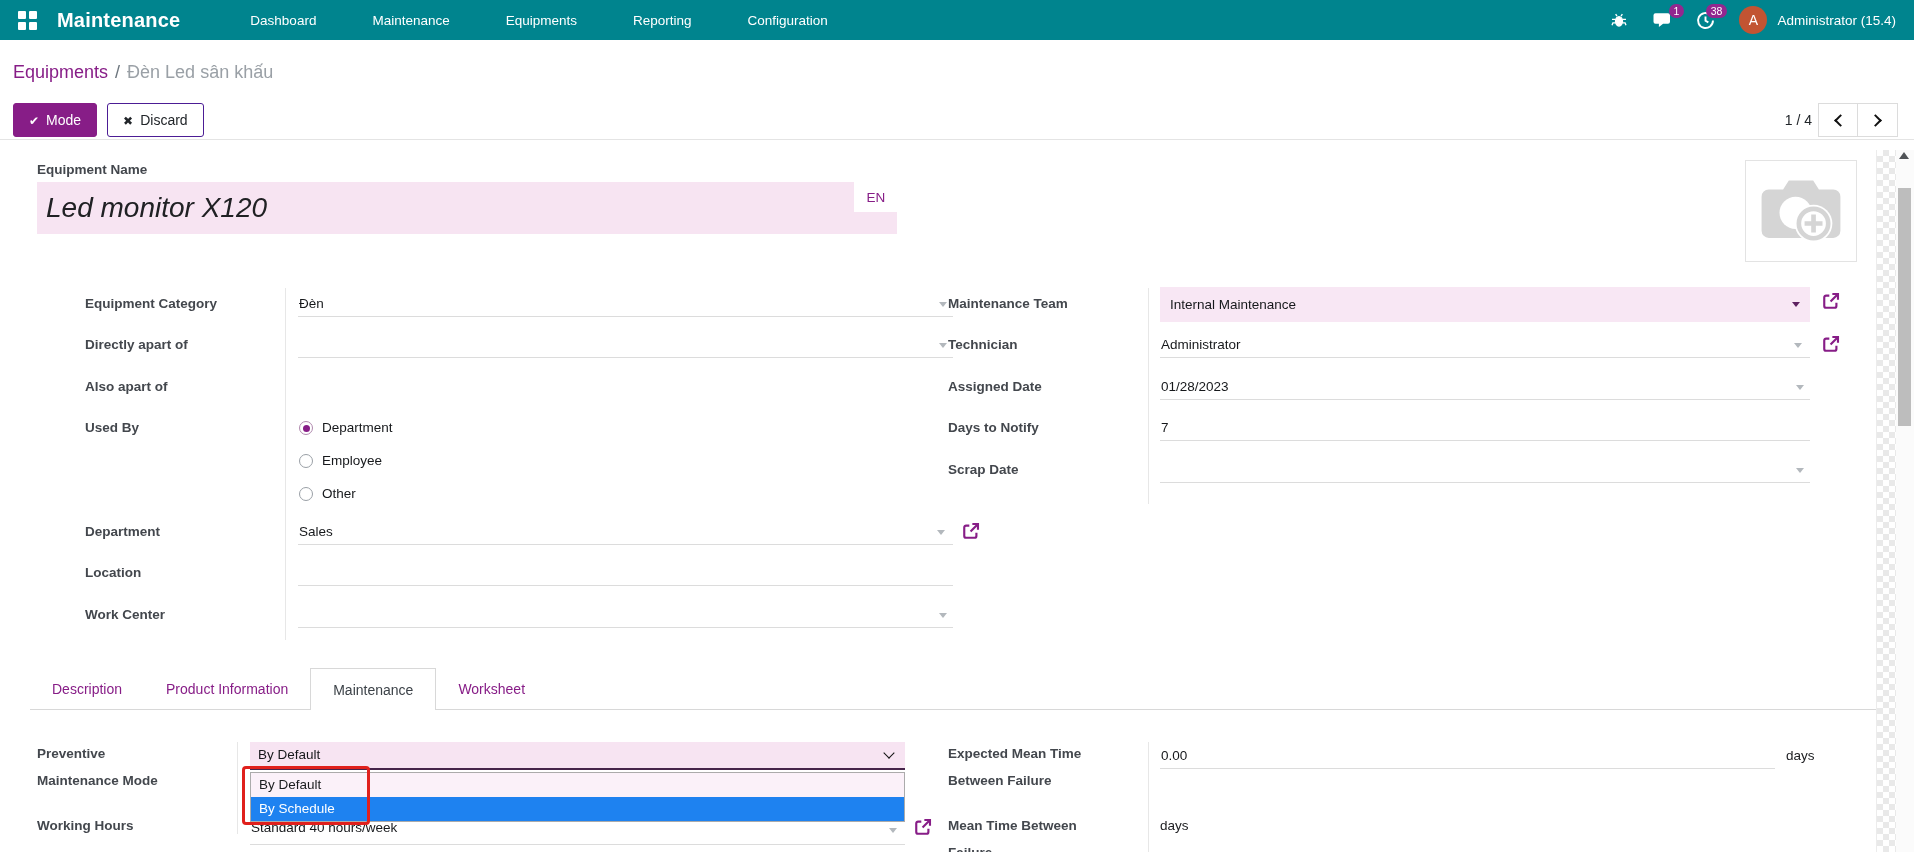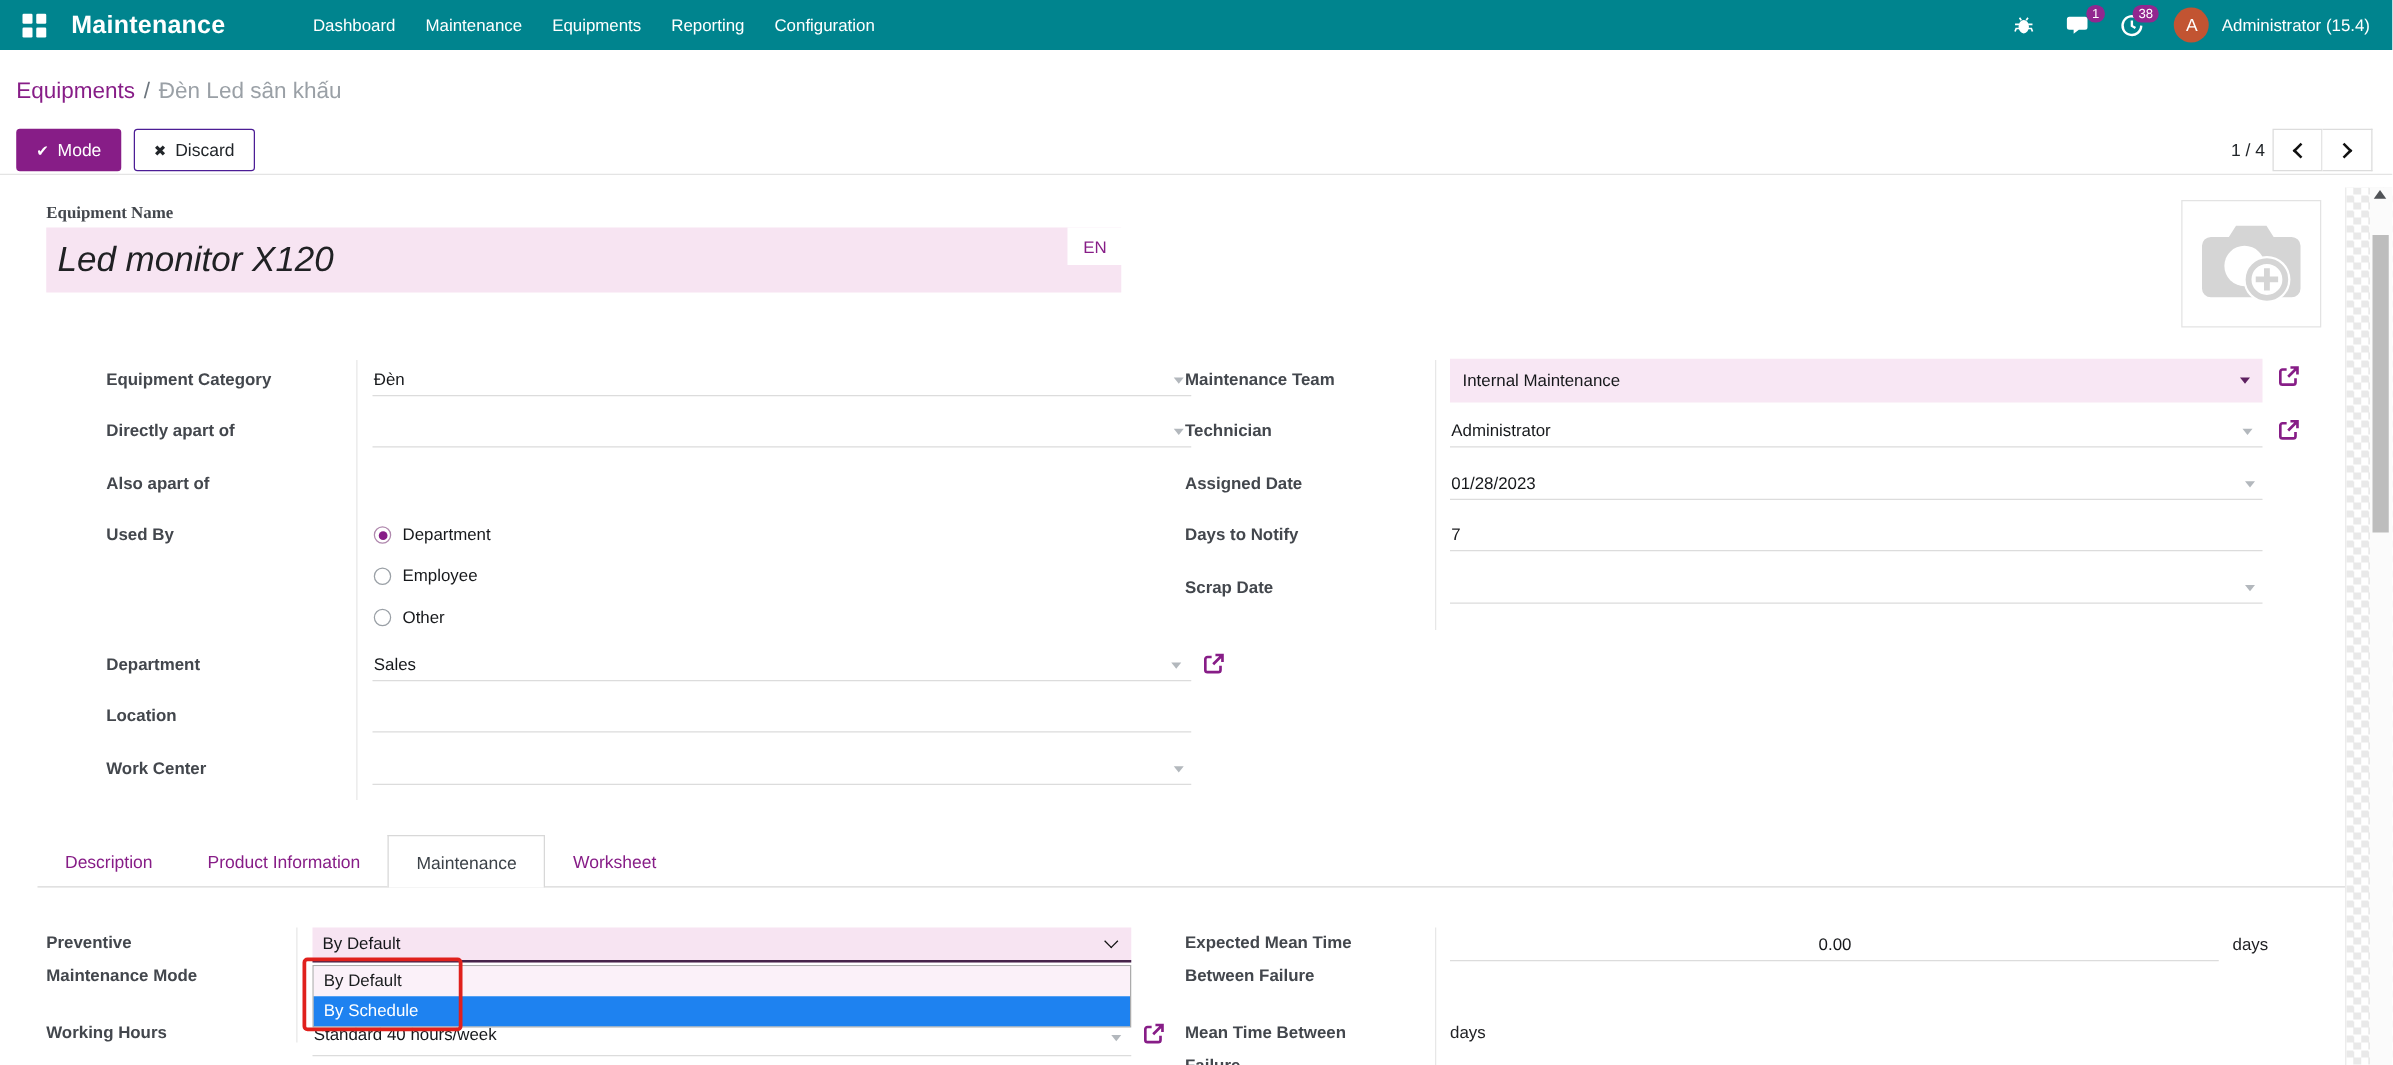--- a/index.html
+++ b/index.html
@@ -6,21 +6,21 @@
   html,body { width:1914px; height:852px; overflow:hidden; background:#fff;
     font-family:"Liberation Sans", sans-serif; }
   #app { position:relative; width:1914px; height:852px; background:#fff; }
 
   
   .navbar { position:absolute; left:0; top:0; width:1914px; height:40px;
     background:#00848E; color:#fff; display:flex; align-items:center; padding:0 18px; }
   .apps-grid { display:grid; grid-template-columns:8px 8px; grid-template-rows:8px 8px; gap:3px; margin-right:20px; cursor:pointer;}
   .apps-grid span { background:#fff; border-radius:1px; }
   .brand { font-size:20px; font-weight:600; letter-spacing:.2px; margin-right:70px; cursor:pointer;}
-  .menu { display:flex; gap:24px; font-size:13.5px;text-align:center; }
+  .menu { display:flex; gap:56px; font-size:13.5px;text-align:center; }
   .menu span { cursor:pointer; }
   .nav-right { margin-left:auto; display:flex; align-items:center; gap:24px; }
   .nav-ic { position:relative; display:flex; align-items:center; cursor:pointer; }
   .badge { position:absolute; top:-7px; right:-12px; background:#92278F; color:#fff;
     font-size:10.5px; line-height:14px; padding:0 5px; border-radius:8px; }
   .avatar { width:28px; height:28px; border-radius:50%; background:#C25432; color:#fff;
     display:flex; align-items:center; justify-content:center; font-size:14px; }
   .username { font-size:13.5px; }
 
   
@@ -50,21 +50,21 @@
   .flabel { font-size:13.5px; font-weight:600; color:#43474d; line-height:20px; }
   .fvalue { font-size:13.5px; color:#16181b; line-height:20px; }
   .uline { border-bottom:1px solid #dcdcdc; }
   .tri { position:absolute; width:0; height:0; border-left:4.5px solid transparent;
     border-right:4.5px solid transparent; border-top:5.5px solid #b3b8bd; }
   .row { position:absolute; left:0; right:0; }
   .rowlabel { position:absolute; left:0; top:0; width:195px; }
   .rowvalue { position:absolute; left:213px; right:0; top:0; height:23px; padding:0 20px 0 1px; }
 
   
-  .eqname-label { position:absolute; left:37px; top:160px;font-family:Liberation Serif, serif; }
+  .eqname-label { position:absolute; left:37px; top:160px; }
   .eqname-field { position:absolute; left:37px; top:182px; width:860px; height:52px;
     background:#F7E4F2; display:flex; align-items:center;font-style:italic; }
   .eqname-text { font-size:28px; color:#202124; padding-left:9px; }
   .lang-badge { position:absolute; left:854px; top:182px; width:44px; height:30px;
     background:#fff; color:#871D87; font-size:13.5px; display:flex; align-items:center;
     justify-content:center; cursor:pointer; }
   .camera-box { position:absolute; left:1745px; top:160px; width:112px; height:102px;
     background:#fff; border:1px solid #e3e3e3; display:flex; align-items:center;
     justify-content:center; cursor:pointer; }
 
@@ -85,21 +85,21 @@
     background:#F8E7F4; line-height:35px; padding-left:10px; }
 
   
   .tabs { position:absolute; left:30px; top:668px; height:42px; display:flex; font-size:14px; }
   .tab { padding:0 22px; display:flex; align-items:center; color:#871D87; cursor:pointer; }
   .tab.active { color:#3c4248; background:#fff; border:1px solid #d8d8d8; border-bottom:none; position:relative; z-index:2; }
   .tab-line { position:absolute; left:30px; right:36px; top:709px; border-top:1px solid #d8d8d8; }
 
   
   #botleft  { left:37px;  top:742px; width:868px; height:92px; }
-  #botright { left:948px; top:742px; width:930px; height:110px;text-align:center; }
+  #botright { left:948px; top:742px; width:930px; height:110px; }
   #botleft::before, #botright::before { top:0; }
   .sel-box { position:absolute; left:213px; right:0; top:0; height:28px; background:#F7E4F2;
     border-bottom:2px solid #46244a; font-size:13.5px; color:#16181b; line-height:26px;
     padding-left:8px; cursor:pointer; }
   .sel-chev { position:absolute; right:12px; top:7px; width:8px; height:8px;
     border-right:1.7px solid #111; border-bottom:1.7px solid #111; transform:rotate(45deg); }
   .dropdown { position:absolute; left:213px; right:0; top:30px; z-index:5;
     border:1px solid #ababab; background:#fff; }
   .opt { height:24px; line-height:24px; font-size:13.5px; padding-left:8px; cursor:pointer; }
   .opt-plain { background:#FBF1F9; color:#1b1d1f; }

